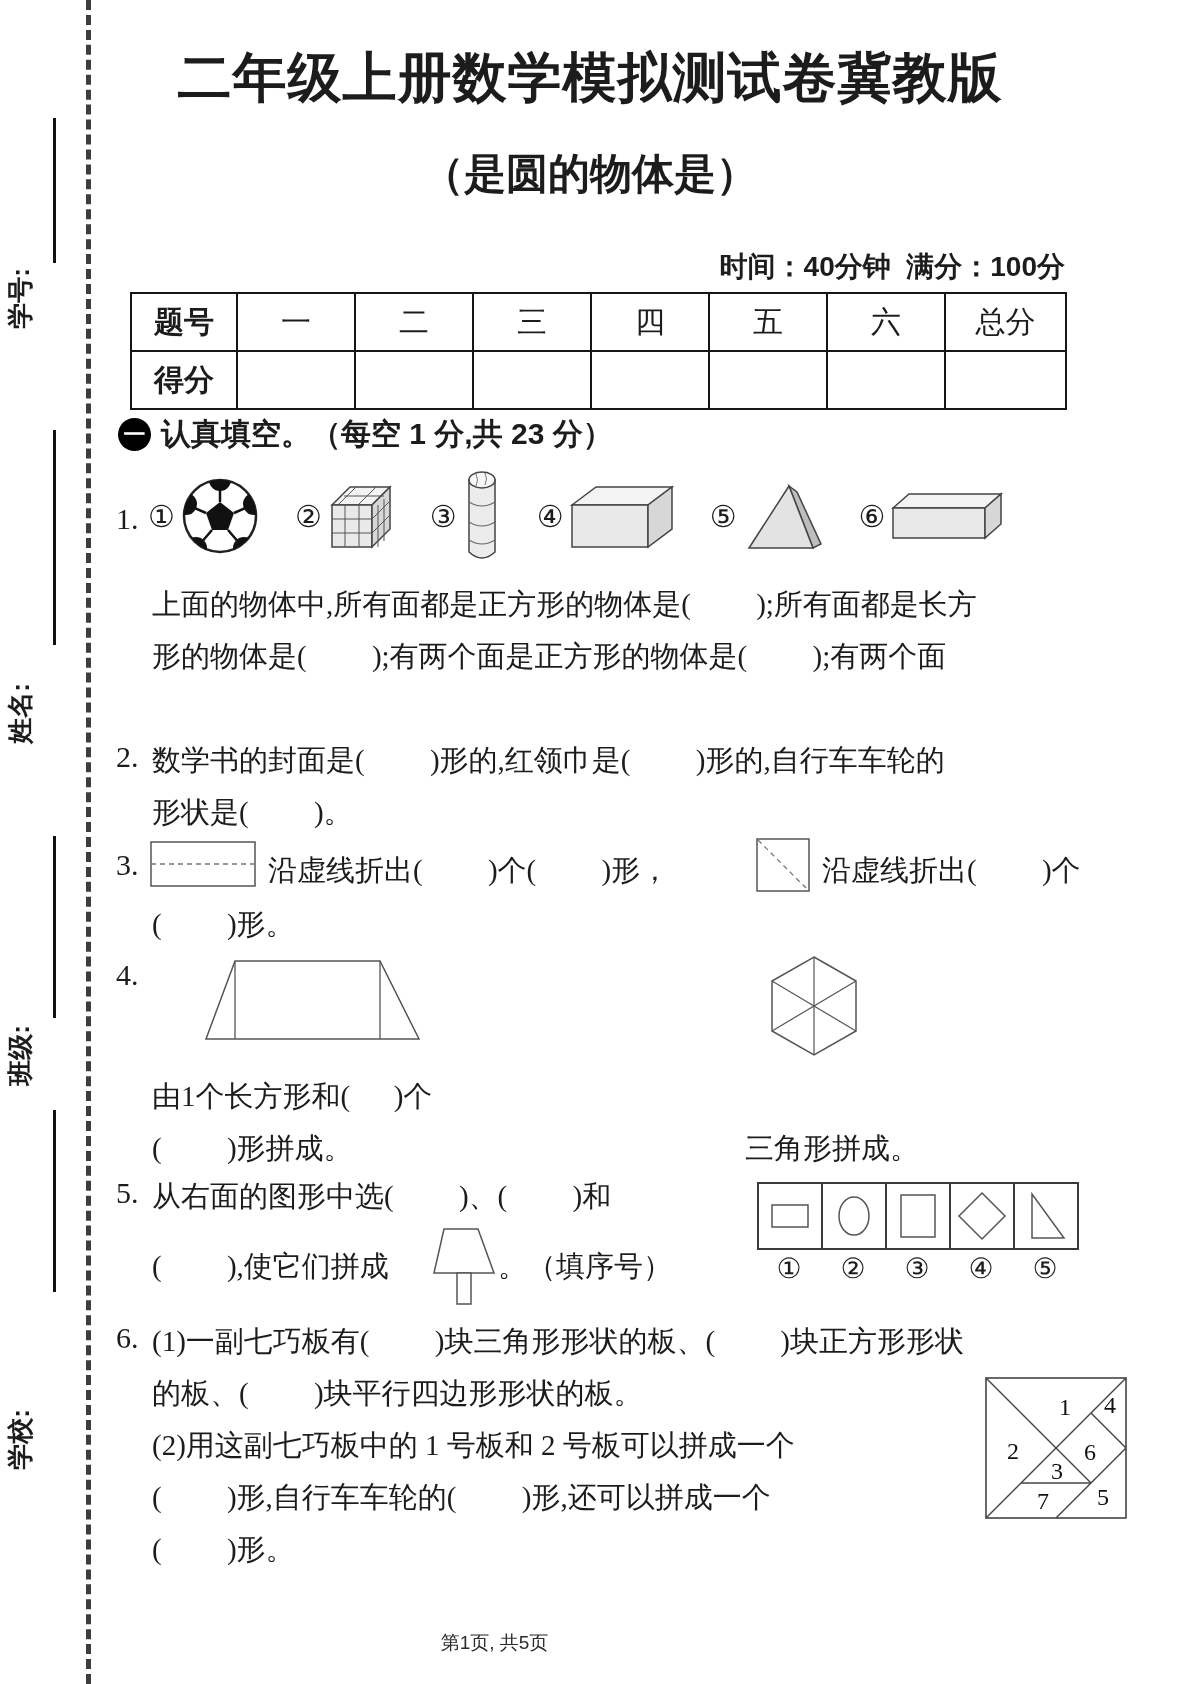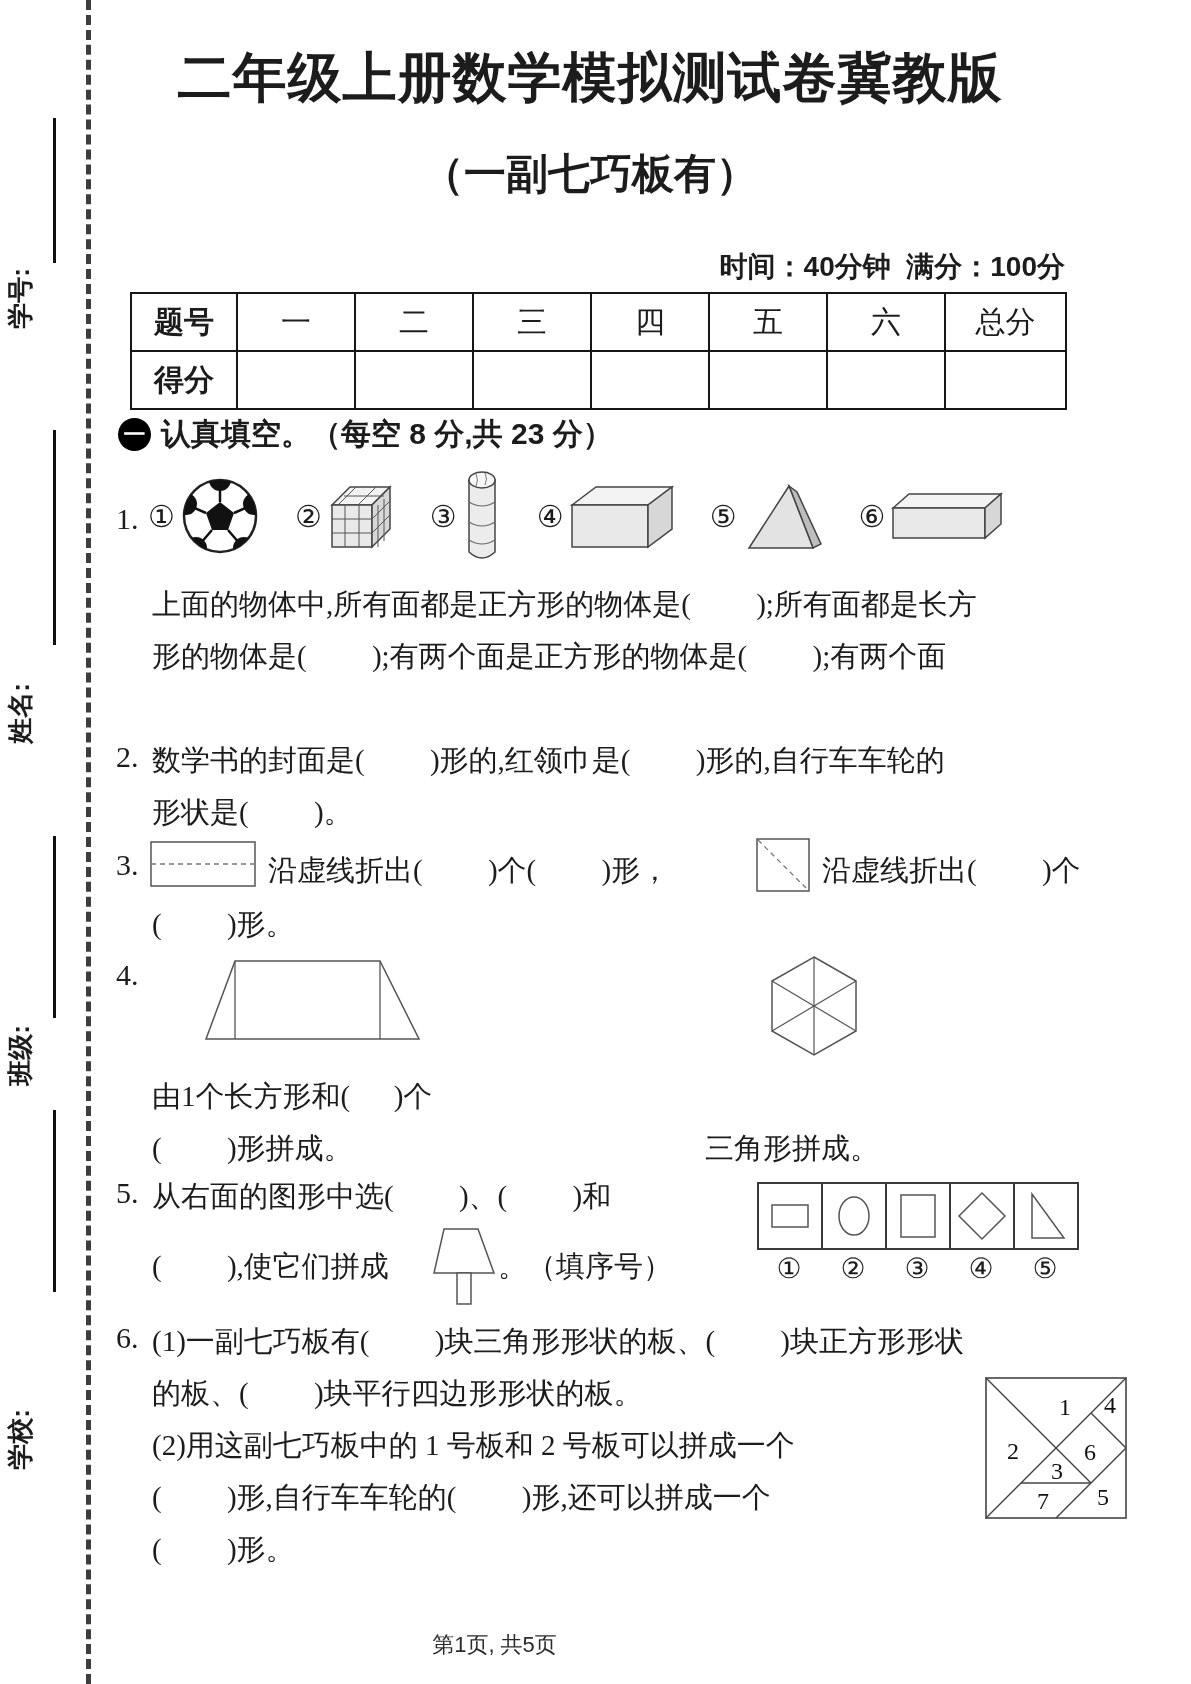--- a/index.html
+++ b/index.html
@@ -34,21 +34,21 @@
   .qline{position:absolute;font-size:29px;line-height:52px;white-space:pre;}
   .figrow{position:absolute;display:flex;align-items:center;}
   .tag{font-size:30px;margin-right:6px;}
   svg{display:block;}
   .shape-strip{position:absolute;left:757px;top:1182px;display:flex;border:2px solid #3a3a3a;background:#fff;}
   .shape-cell{width:62px;height:64px;border-right:2px solid #3a3a3a;display:flex;align-items:center;justify-content:center;}
   .shape-cell:last-child{border-right:none;}
   .strip-nums{position:absolute;left:757px;top:1252px;width:320px;display:flex;}
   .strip-nums span{width:64px;text-align:center;font-size:28px;}
   #footer{position:absolute;left:0;top:1630px;width:989px;text-align:center;
-          font-family:"Liberation Sans",sans-serif;font-size:22px;color:#2b2b2b;}
+          font-family:"Liberation Sans",sans-serif;font-size:19px;color:#2b2b2b;}
   .tangram-num{font-size:24px;font-family:"Liberation Serif",serif;fill:#111;}
 </style>
 </head>
 <body>
 
 <div id="page">
 
   <div id="bindline"></div>
 
   <div class="fill-line" style="top:118px;height:145px;"></div>
@@ -57,21 +57,21 @@
   <div class="fill-line" style="top:430px;height:215px;"></div>
   <span class="side-label" style="left:-10px;top:696px;">姓名:</span>
 
   <div class="fill-line" style="top:836px;height:182px;"></div>
   <span class="side-label" style="left:-10px;top:1038px;">班级:</span>
 
   <div class="fill-line" style="top:1110px;height:182px;"></div>
   <span class="side-label" style="left:-10px;top:1422px;">学校:</span>
 
   <div id="title">二年级上册数学模拟测试卷冀教版</div>
-  <div id="subtitle">（一副七巧板有）</div>
+  <div id="subtitle">（是圆的物体是）</div>
   <div id="info">时间：40分钟  满分：100分</div>
 
   <table id="scoretable">
     <colgroup>
       <col style="width:106px">
         <col style="width:118px">
         <col style="width:118px">
         <col style="width:118px">
       <col style="width:118px">
         <col style="width:118px">
@@ -97,21 +97,21 @@
       <td></td>
       <td></td>
       <td></td>
       <td></td>
     </tr>
   </tbody>
     </table>
 
   <div id="sec1">
     <span class="badge">一</span>
-    <span class="sec-title">认真填空。（每空 8 分,共 23 分）</span>
+    <span class="sec-title">认真填空。（每空 1 分,共 23 分）</span>
   </div>
 
   <span class="qnum" style="left:116px;top:502px;">1.</span>
   <div class="figrow" style="left:148px;top:470px;height:92px;gap:36px;">
     <div class="figrow" style="position:static;">
       <span class="tag">①</span>
       <svg width="78" height="78" viewBox="0 0 78 78">
         <defs>
             <clipPath id="ballclip">
               <circle cx="39" cy="39" r="36"></circle>
@@ -200,21 +200,21 @@
     <line x1="175" y1="1" x2="175" y2="79" stroke="#555" stroke-width="1.3"></line>
   </svg>
   <svg class="abs" style="left:755px;top:956px;" width="118" height="100" viewBox="0 0 118 100">
     <polygon points="59,1 101,25 101,75 59,99 17,75 17,25" fill="#ffffff" stroke="#555" stroke-width="1.5"></polygon>
     <line x1="59" y1="1" x2="59" y2="99" stroke="#555" stroke-width="1.2"></line>
     <line x1="17" y1="25" x2="101" y2="75" stroke="#555" stroke-width="1.2"></line>
     <line x1="101" y1="25" x2="17" y2="75" stroke="#555" stroke-width="1.2"></line>
   </svg>
   <div class="qline" style="left:152px;top:1070px;">由1个长方形和(      )个</div>
   <div class="qline" style="left:152px;top:1122px;">(         )形拼成。</div>
-  <div class="qline" style="left:705px;top:1122px;">三角形拼成。</div>
+  <div class="qline" style="left:745px;top:1122px;">三角形拼成。</div>
 
   <span class="qnum" style="left:116px;top:1176px;">5.</span>
   <div class="qline" style="left:152px;top:1170px;">从右面的图形中选(         )、(         )和</div>
   <div class="shape-strip">
     <div class="shape-cell">
       <svg width="58" height="60" viewBox="0 0 58 60">
         <rect x="11" y="19" width="36" height="22" fill="#fff" stroke="#555" stroke-width="1.5"></rect>
       </svg>
     </div>
     <div class="shape-cell">

